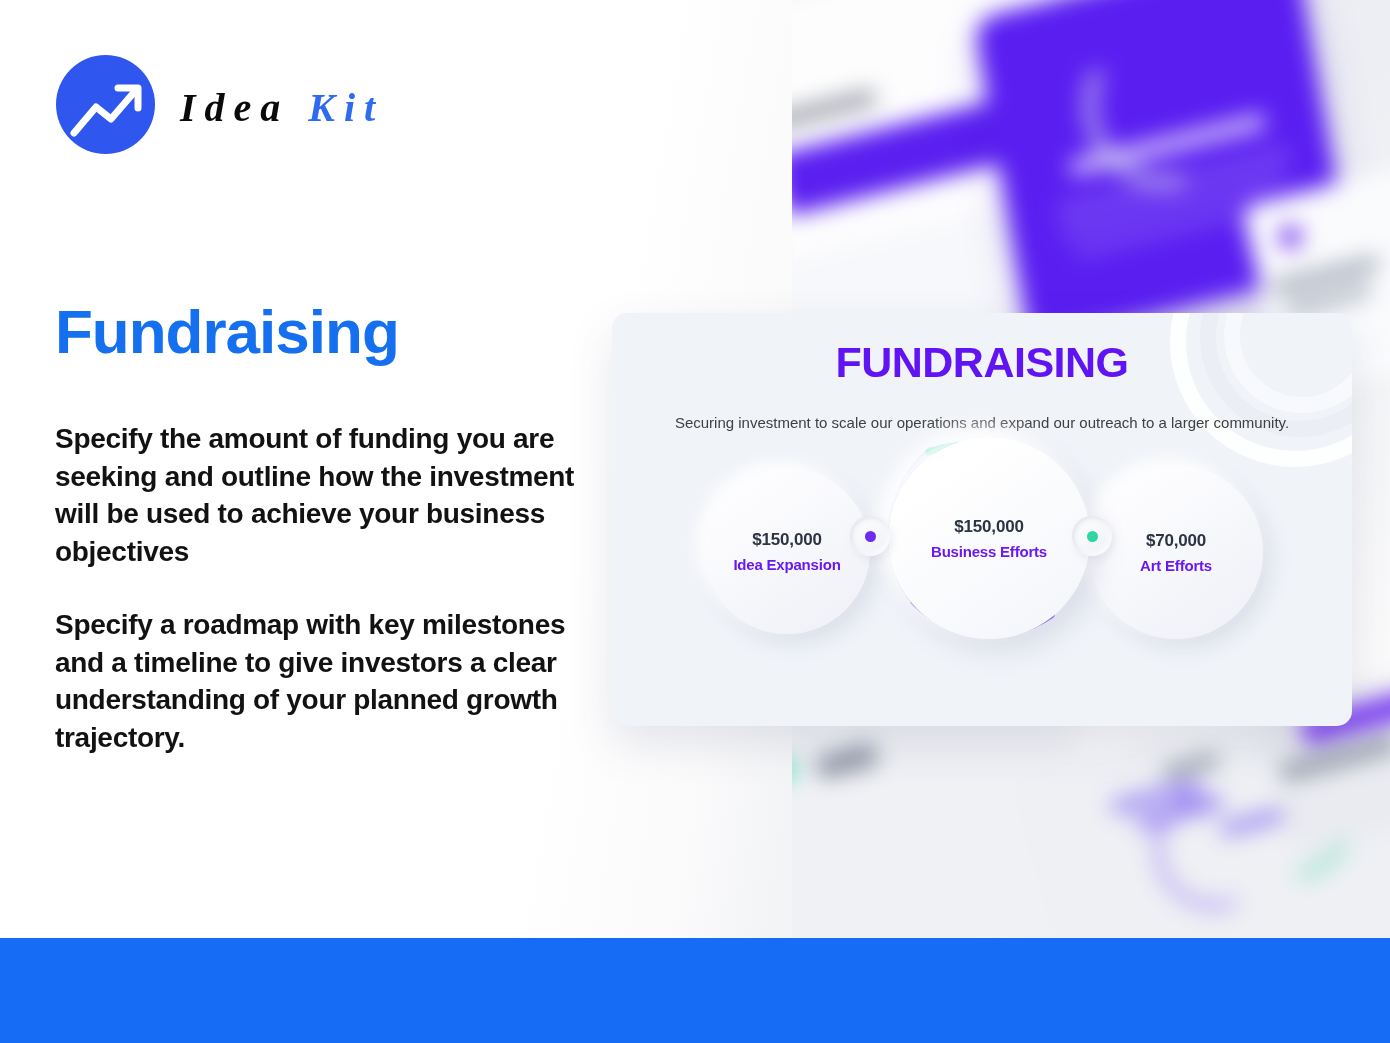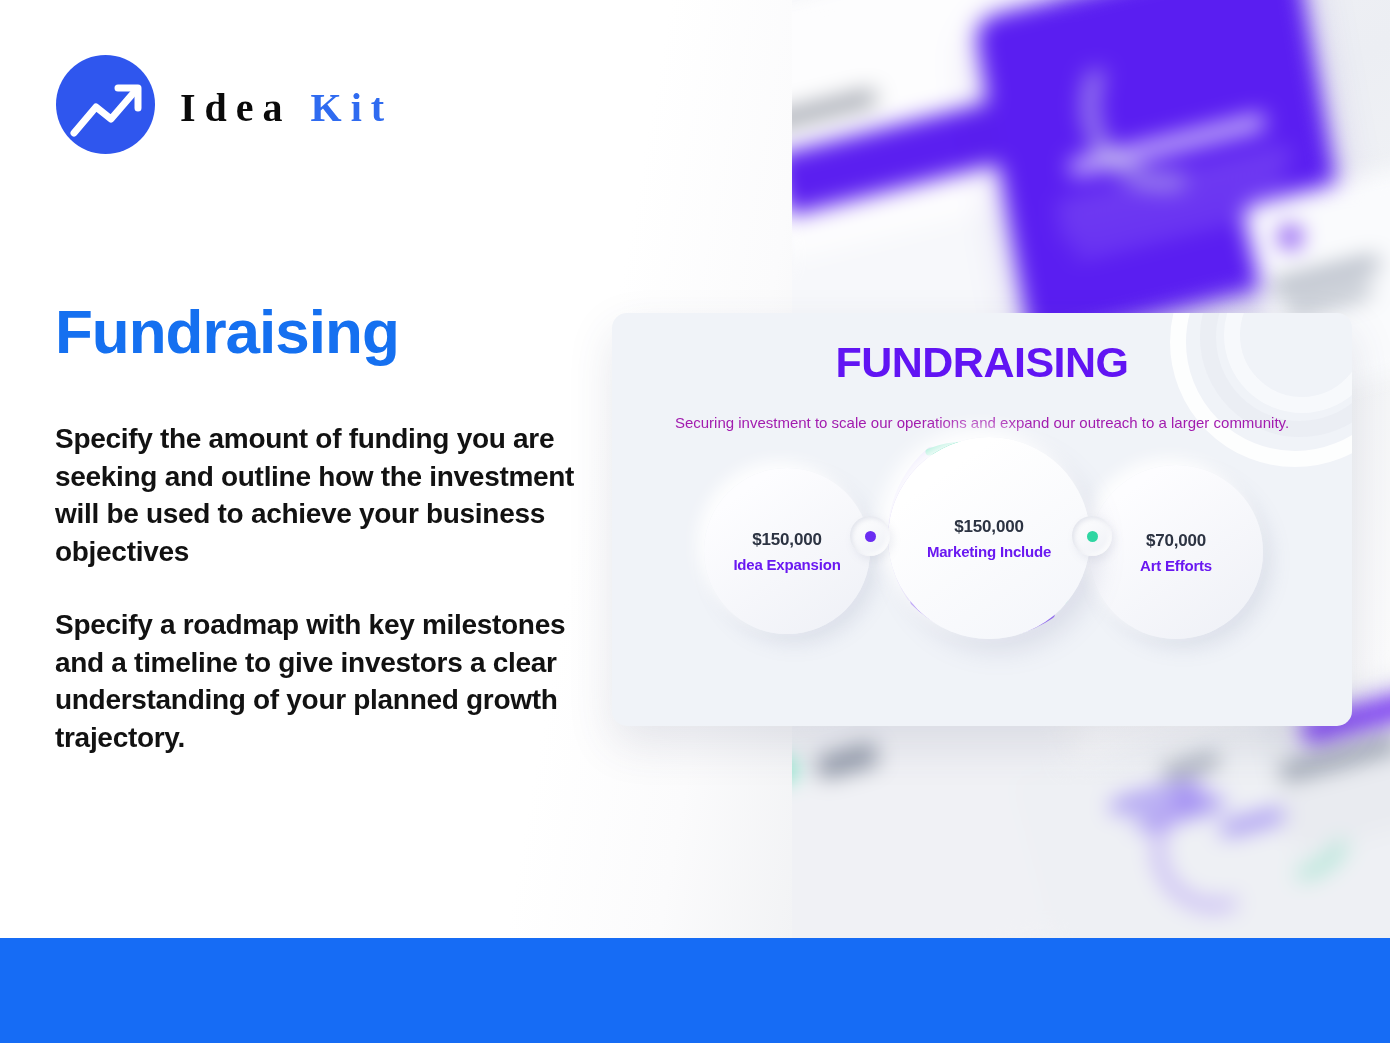--- a/index.html
+++ b/index.html
@@ -29,21 +29,21 @@
   .logo-top{
     font-size:53px; font-weight:bold; color:#090909;
     letter-spacing:-0.5px; position:relative; display:inline-block;
   }
   .logo-caret{
     position:absolute; left:119px; top:-11px; width:18px; height:13px;
   }
   .logo-caret svg{ display:block; }
   .logo-bottom{
     font-size:40px; font-weight:bold; color:#0a0a0a;
-    letter-spacing:9px; margin-top:6px; font-family:"Liberation Serif", serif;
+    letter-spacing:9px; margin-top:6px; font-family:"Liberation Serif", serif;font-style:italic;
   }
   .logo-bottom .kit{ color:#2f6bf0; }
 
   .headline{
     position:absolute; left:55px; top:296px;
     font-size:62px; font-weight:bold; color:#1570f0;
     letter-spacing:-1px;
   }
   .body-copy{
     position:absolute; left:55px; top:420px; width:520px;
@@ -141,21 +141,21 @@
   .card-rings .r2{ right:10px; top:10px; width:200px; height:200px; border-color:#e8ebf2; opacity:.7; }
   .card-rings .r3{ right:30px; top:30px; width:156px; height:156px; border-color:#fafbfd; }
 
   .card-title{
     position:absolute; top:25px; left:0; width:100%;
     text-align:center; font-size:43px; font-weight:bold;
     color:#6114f3; letter-spacing:-0.5px;
   }
   .card-sub{
     position:absolute; top:100px; left:0; width:100%;
-    text-align:center; font-size:15px; color:#a21caf; line-height:1.37;
+    text-align:center; font-size:15px; color:#404040; line-height:1.37;
   }
 
   .diagram{ position:absolute; left:0; top:152px; width:740px; height:240px; }
   .node{
     position:absolute; border-radius:50%;
     background:linear-gradient(145deg,#fdfdff 18%,#eef0f6 100%);
     display:flex; flex-direction:column; align-items:center; justify-content:center;
   }
   .node .amt{ font-size:17px; font-weight:bold; color:#2c3342; letter-spacing:-0.2px; }
   .node .lbl{ font-size:15px; font-weight:bold; color:#6a18f1; margin-top:6px; letter-spacing:-0.2px; }
@@ -290,21 +290,21 @@
       <div class="lbl">Idea Expansion</div>
     </div>
 
     <div class="node node-right">
       <div class="amt">$70,000</div>
       <div class="lbl">Art Efforts</div>
     </div>
 
     <div class="node node-center">
       <div class="amt">$150,000</div>
-      <div class="lbl">Marketing Include</div>
+      <div class="lbl">Business Efforts</div>
     </div>
 
     <div class="connector conn-left">
         <i></i>
       </div>
     <div class="connector conn-right">
         <i></i>
       </div>
   </div>
 </div>

